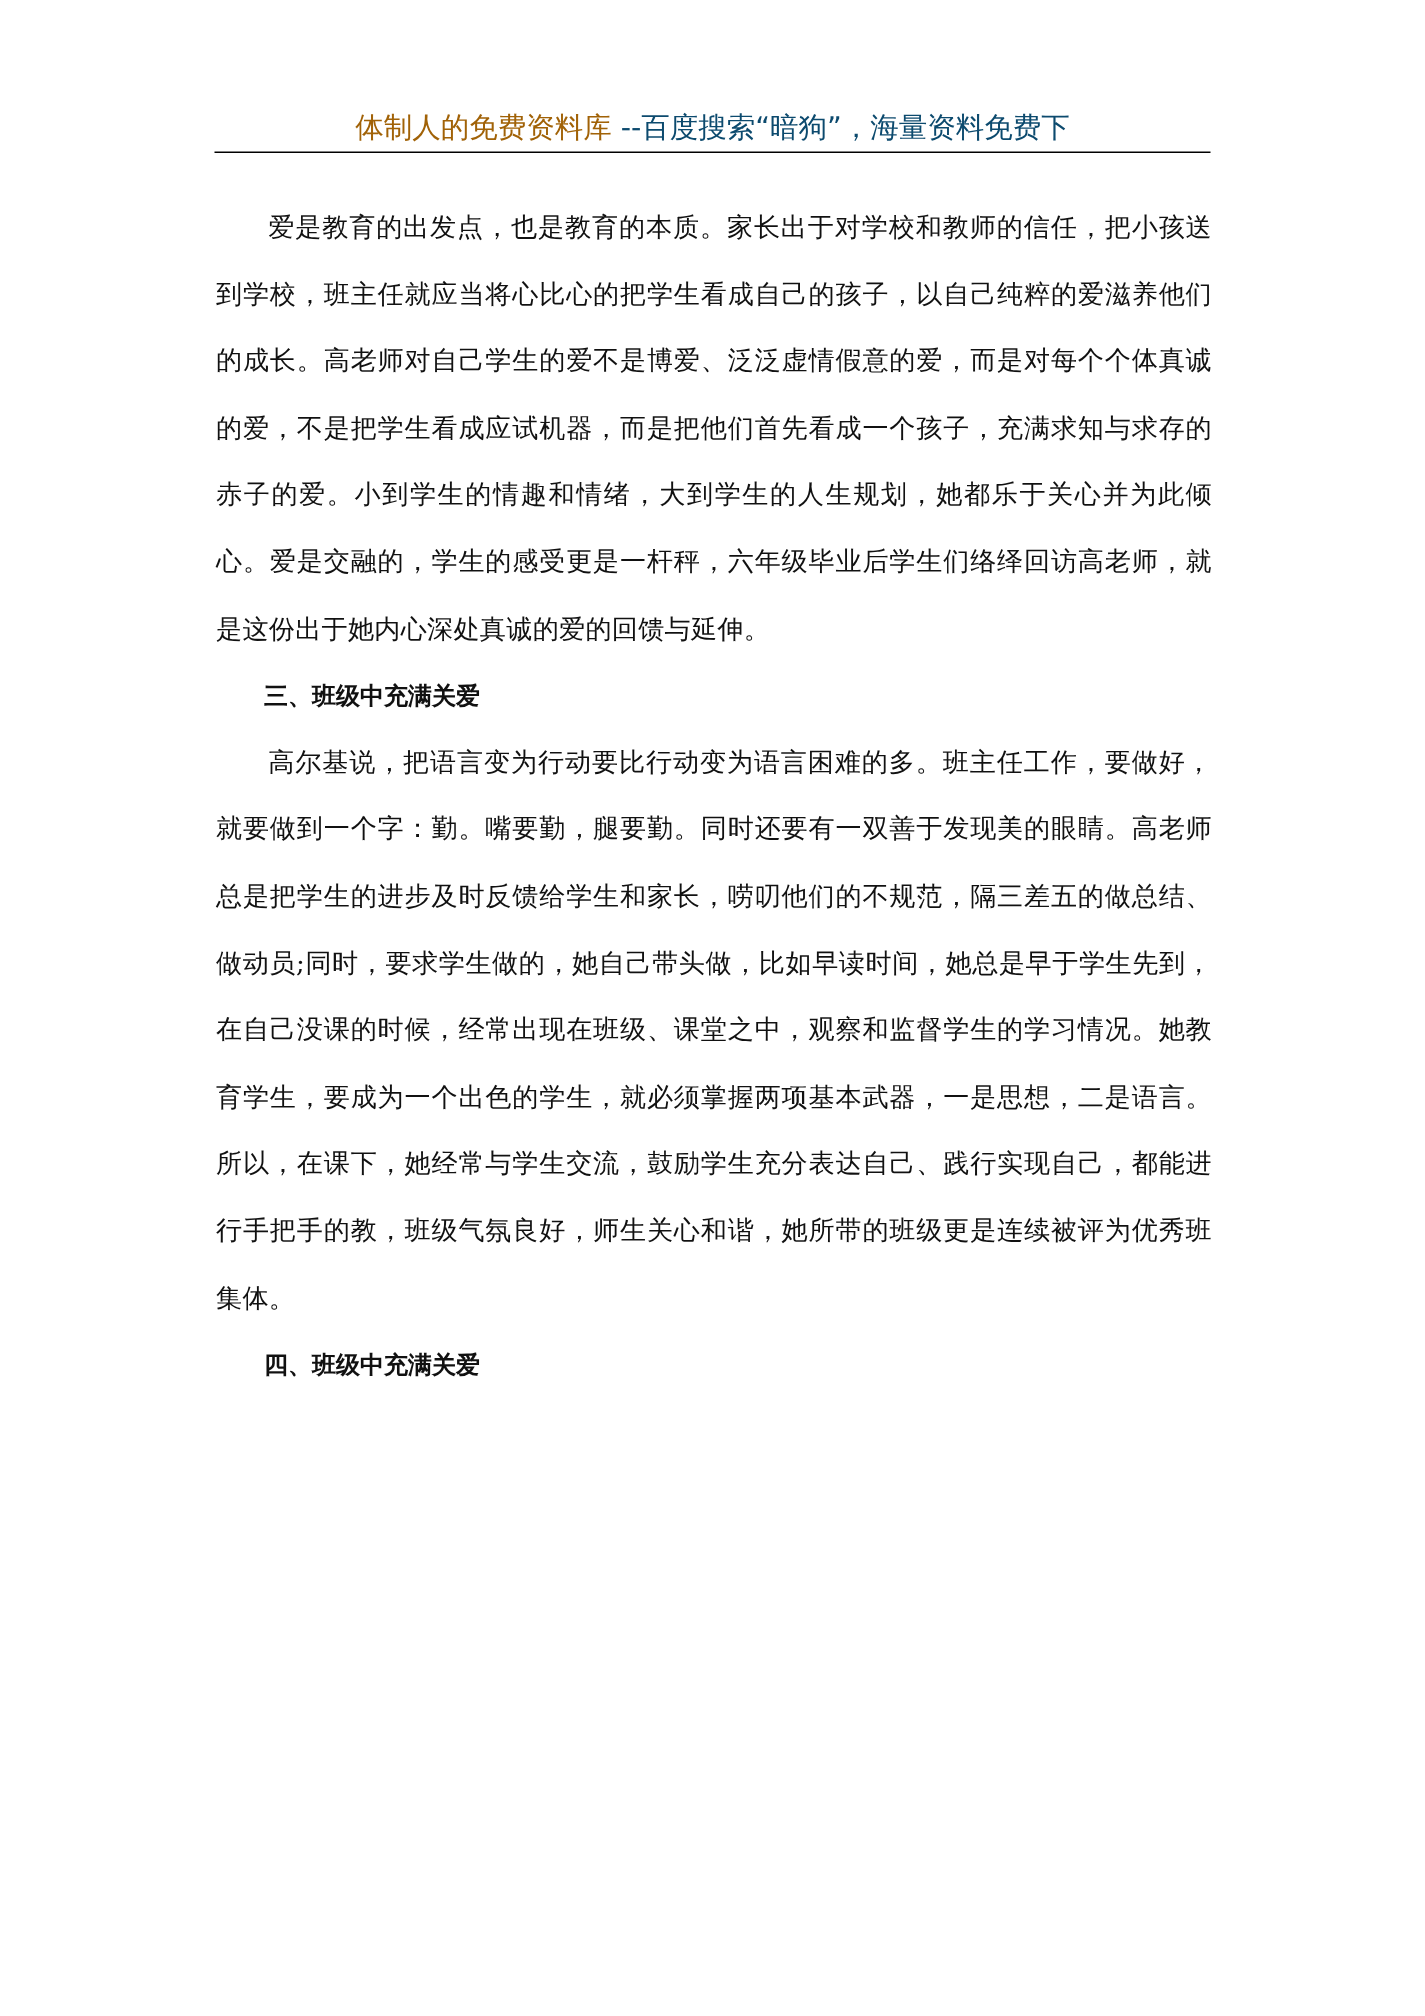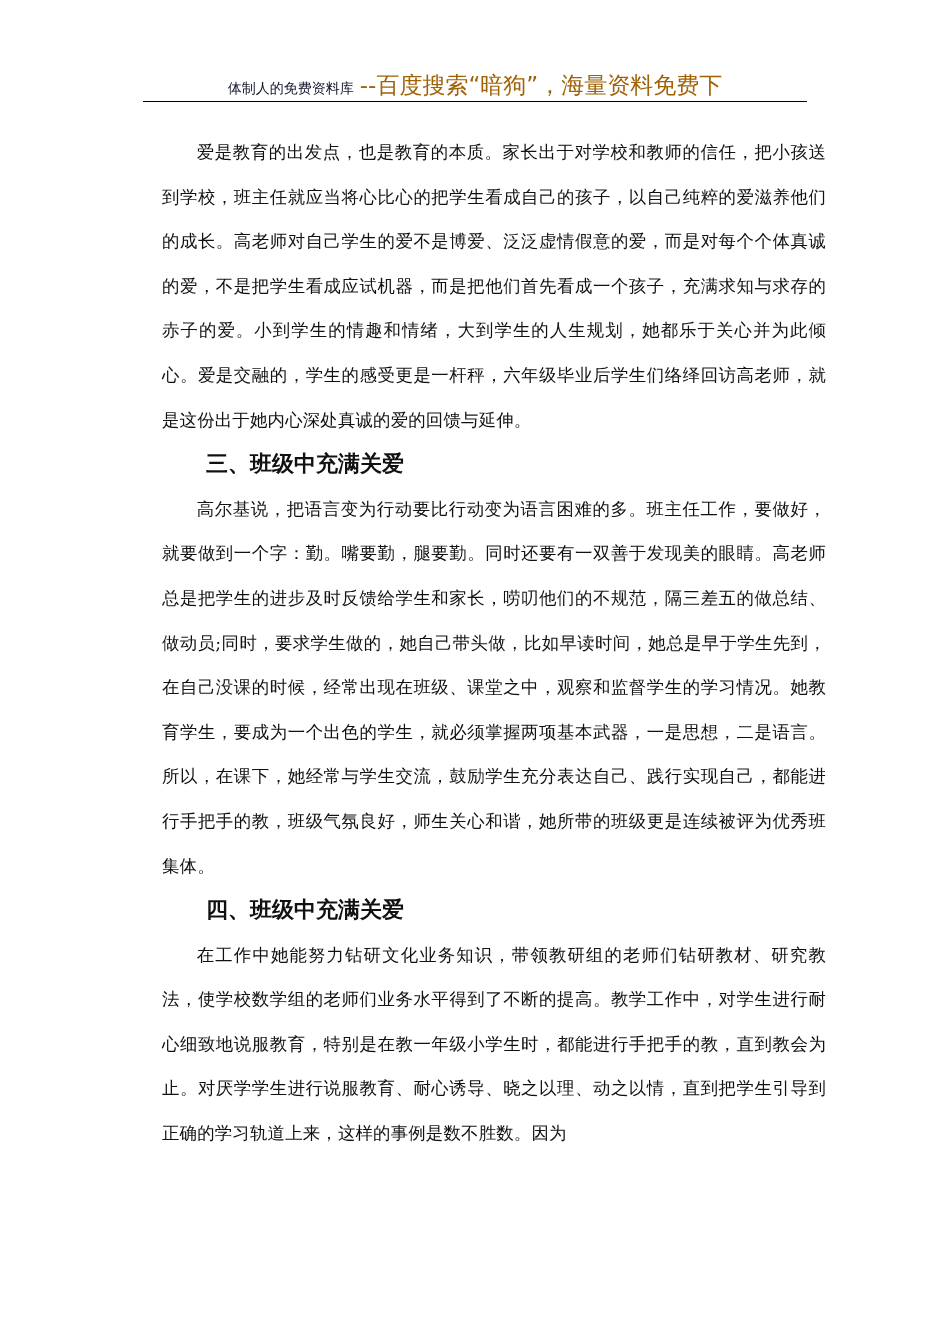--- a/index.html
+++ b/index.html
@@ -1,32 +1,31 @@
 <!DOCTYPE html>
 <html><head>
   <meta charset="utf-8">
   <style>
     html, body { margin: 0; padding: 0; background: #ffffff; }
     body { width: 950px; height: 1344px; position: relative; overflow: hidden; font-family: "DejaVu Serif", "Liberation Serif", serif; color: #111; }
     .header { position: absolute; left: 143px; top: 70px; width: 664px; height: 31px; border-bottom: 1.5px solid #000; text-align: center; }
     .header-inner { display: inline-block; font-family: "DejaVu Sans", "Liberation Sans", sans-serif; white-space: nowrap; line-height: 30px; }
-    .brand { color: #0f172a; font-size: 14px; }
-    .tagline { color: #a16207; font-size: 23px; margin-left: 6px; }
-    .content { position: absolute; left: 162px; top: 130px; width: 664px; }
+    .brand { color: #a16207; font-size: 19px; }
+    .tagline { color: #0c4a6e; font-size: 19px; margin-left: 6px; }
+    .content { position: absolute; left: 144px; top: 130px; width: 664px; }
     .p { font-size: 17.4px; line-height: 44.6px; text-align: justify; text-indent: 2em; margin: 0; letter-spacing: 0.2px; }
-    .h { font-family: "DejaVu Sans", "Liberation Sans", sans-serif; font-weight: bold; font-size: 22px; line-height: 44.6px; margin: 0; padding-left: 2em; }
+    .h { font-family: "DejaVu Sans", "Liberation Sans", sans-serif; font-weight: bold; font-size: 16px; line-height: 44.6px; margin: 0; padding-left: 2em; }
   </style>
 </head>
 <body>
 
 <div class="header">
   <span class="header-inner">
     <span class="brand">体制人的免费资料库</span><span class="tagline">--百度搜索“暗狗”，海量资料免费下</span>
   </span>
 </div>
 
 <div class="content">
   <p class="p">爱是教育的出发点，也是教育的本质。家长出于对学校和教师的信任，把小孩送到学校，班主任就应当将心比心的把学生看成自己的孩子，以自己纯粹的爱滋养他们的成长。高老师对自己学生的爱不是博爱、泛泛虚情假意的爱，而是对每个个体真诚的爱，不是把学生看成应试机器，而是把他们首先看成一个孩子，充满求知与求存的赤子的爱。小到学生的情趣和情绪，大到学生的人生规划，她都乐于关心并为此倾心。爱是交融的，学生的感受更是一杆秤，六年级毕业后学生们络绎回访高老师，就是这份出于她内心深处真诚的爱的回馈与延伸。</p>
   <p class="h">三、班级中充满关爱</p>
   <p class="p">高尔基说，把语言变为行动要比行动变为语言困难的多。班主任工作，要做好，就要做到一个字：勤。嘴要勤，腿要勤。同时还要有一双善于发现美的眼睛。高老师总是把学生的进步及时反馈给学生和家长，唠叨他们的不规范，隔三差五的做总结、做动员;同时，要求学生做的，她自己带头做，比如早读时间，她总是早于学生先到，在自己没课的时候，经常出现在班级、课堂之中，观察和监督学生的学习情况。她教育学生，要成为一个出色的学生，就必须掌握两项基本武器，一是思想，二是语言。所以，在课下，她经常与学生交流，鼓励学生充分表达自己、践行实现自己，都能进行手把手的教，班级气氛良好，师生关心和谐，她所带的班级更是连续被评为优秀班集体。</p>
   <p class="h">四、班级中充满关爱</p>
-  <p class="p">在工作中她能努力钻研文化业务知识，带领教研组的老师们钻研教材、研究教法，使学校数学组的老师们业务水平得到了不断的提高。教学工作中，对学生进行耐心细致地说服教育，特别是在教一年级小学生时，都能进行手把手的教，直到教会为止。对厌学学生进行说服教育、耐心诱导、晓之以理、动之以情，直到把学生引导到正确的学习轨道上来，这样的事例是数不胜数。因为</p>
 </div>
 
 </body></html>

